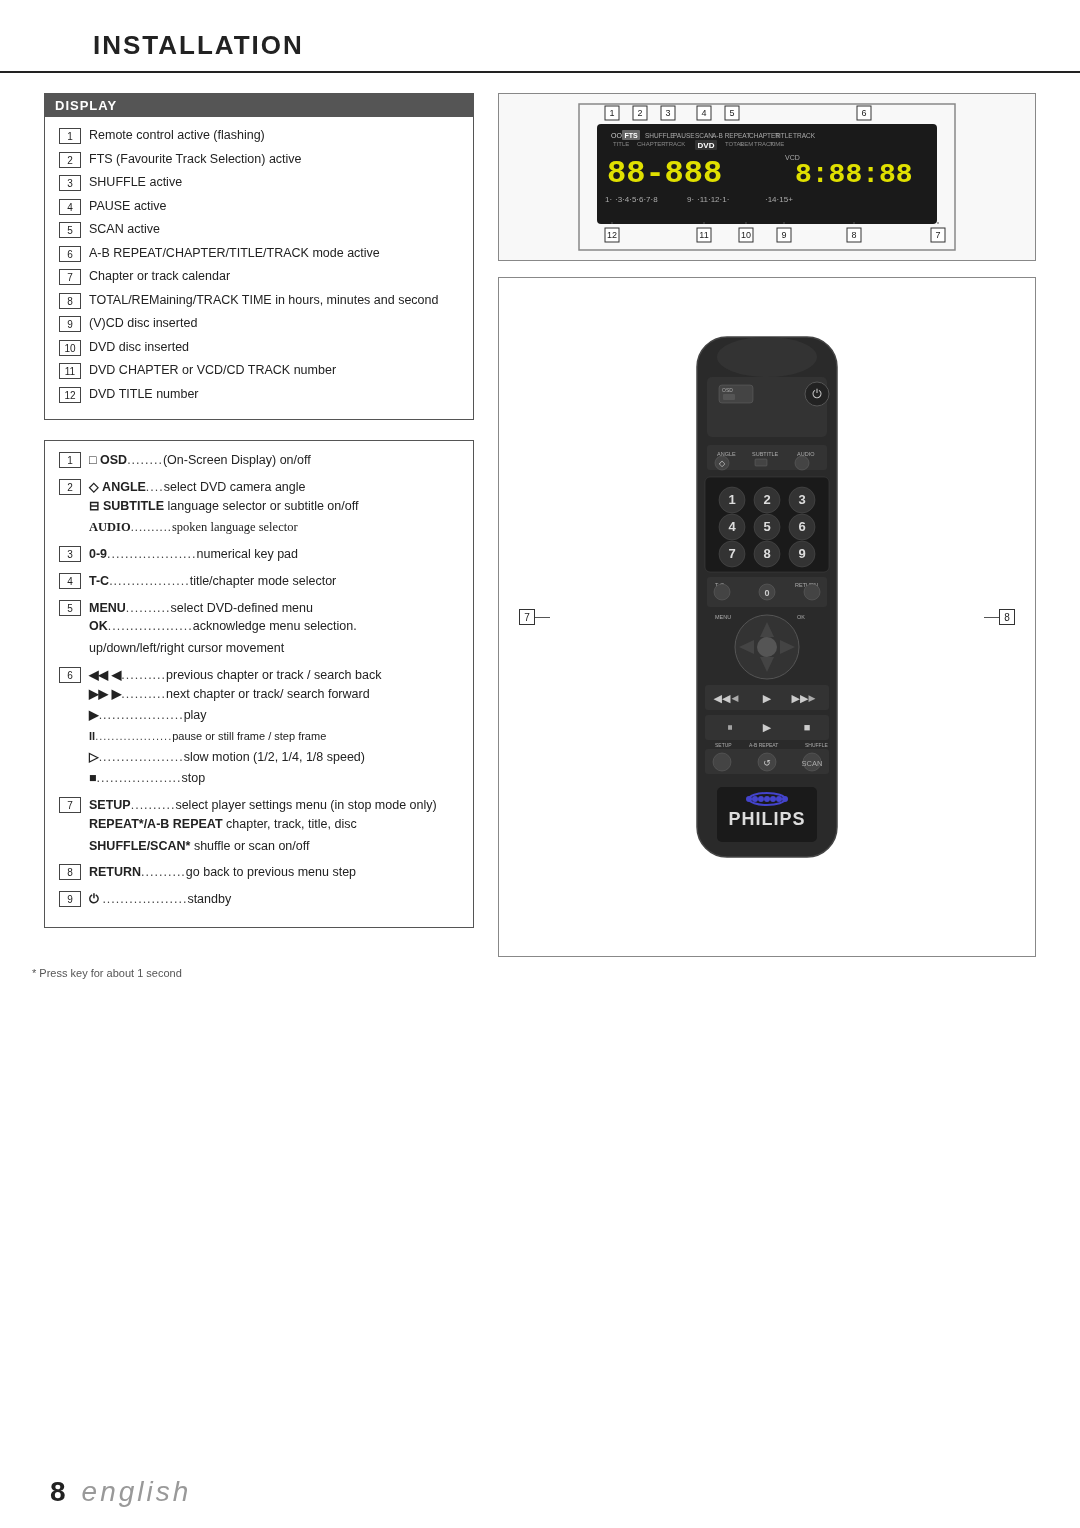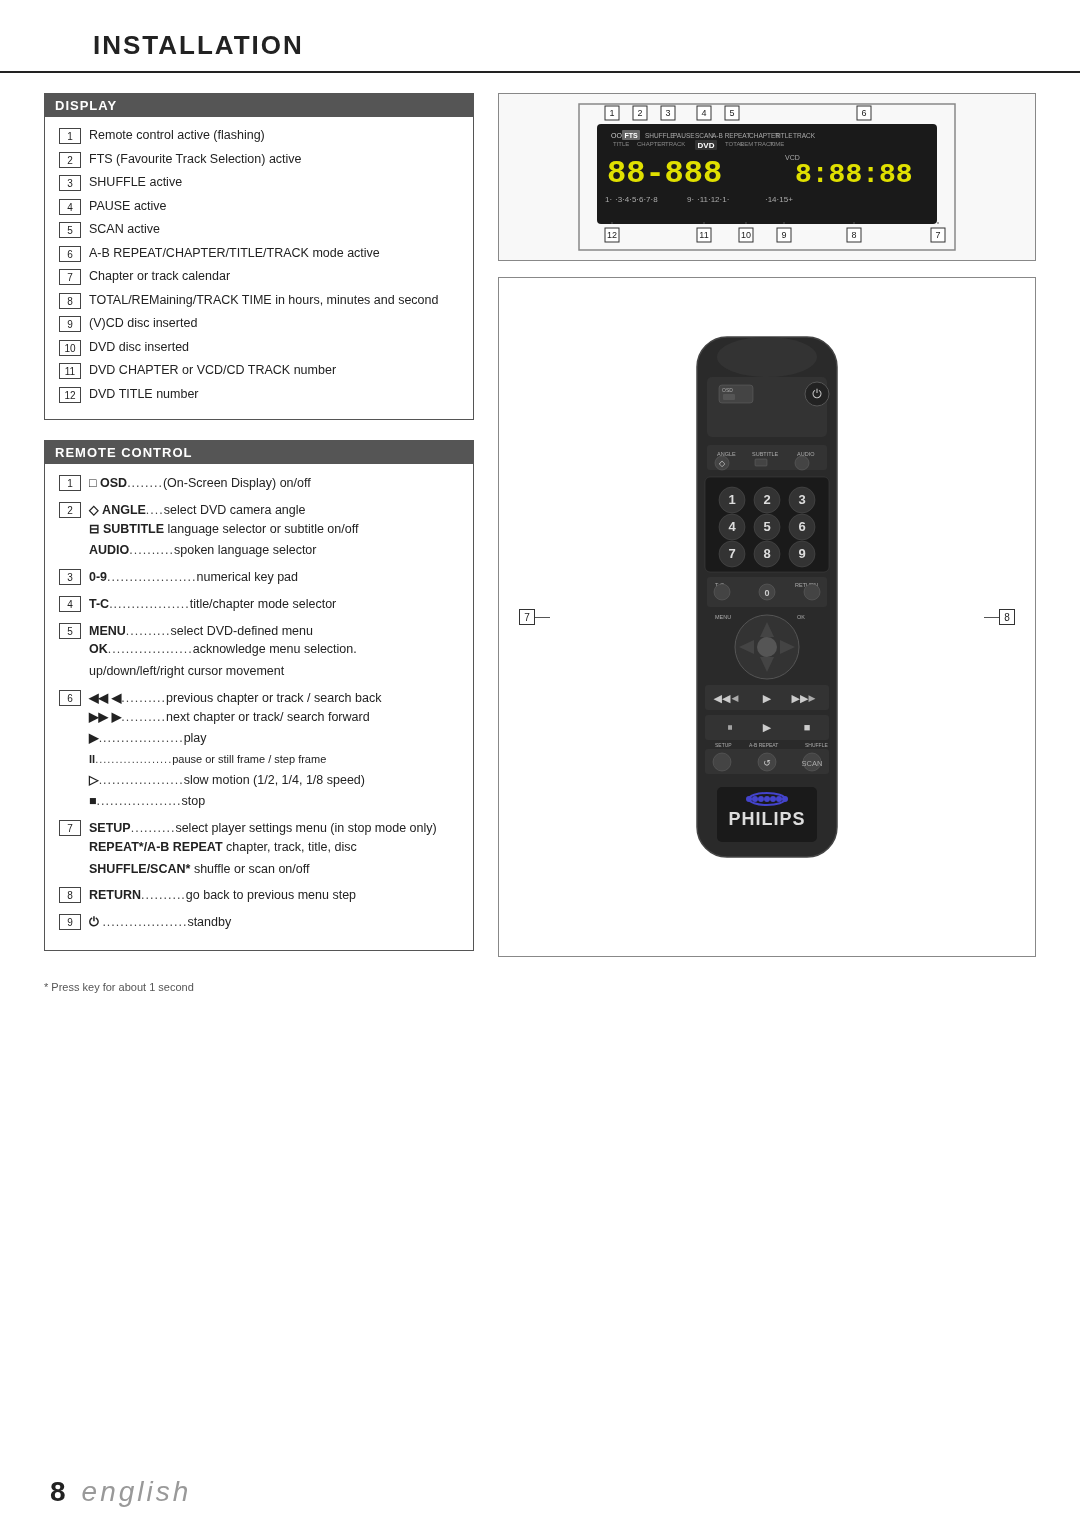--- a/index.html
+++ b/index.html
@@ -110,21 +110,21 @@
     .footer-lang {
       font-size: 28px;
       font-style: italic;
       color: #999;
       letter-spacing: 3px;
     }
     .footnote {
       font-size: 11px;
       color: #555;
       margin-top: 8px;
-      padding: 0 44px;
+      padding: 0 32px;
     }
 
     
     .remote-label {
       position: absolute;
       font-size: 11px;
       display: flex;
       align-items: center;
     }
     .remote-label .label-num {
@@ -205,36 +205,35 @@
     </div>
             <div class="display-item">
       <span class="item-num">12</span>
       <span class="item-text">DVD TITLE number</span>
     </div>
           </div>
       </div>
     </div>
 
     <div class="section-box">
-      <div class="section-header">REMOTE CONTROL</div>
       <div class="section-body">
         <div id="remote-items-container">
             <div style="margin-bottom: 8px; font-size: 12.5px; line-height: 1.5;">
               <div style="display:flex; align-items:flex-start;">
       <span class="item-num">1</span>
       <span><strong>□</strong> <strong>OSD</strong><span style="letter-spacing:1px;color:#444;">........</span>(On-Screen Display) on/off</span>
               </div>
             </div>
             <div style="margin-bottom: 8px; font-size: 12.5px; line-height: 1.5;">
               <div style="display:flex; align-items:flex-start;">
       <span class="item-num">2</span>
       <span><strong>◇</strong> <strong>ANGLE</strong><span style="letter-spacing:1px;color:#444;">....</span>select DVD camera angle</span>
               </div>
               <div style="margin-left:30px; margin-bottom:3px; font-size:12.5px;"><strong>⊟</strong> <strong>SUBTITLE</strong> language selector or subtitle on/off</div>
-              <div style="margin-left:30px; margin-bottom:3px; font-size:12.5px;"><strong>AUDIO</strong><span style="letter-spacing:1px;color:#444;">..........</span>spoken language selector</div>
+              <div style="margin-left:30px; margin-bottom:3px; font-size:12.5px;font-family:Liberation Serif, serif;"><strong>AUDIO</strong><span style="letter-spacing:1px;color:#444;">..........</span>spoken language selector</div>
             </div>
             <div style="margin-bottom: 8px; font-size: 12.5px; line-height: 1.5;">
               <div style="display:flex; align-items:flex-start;">
       <span class="item-num">3</span>
       <span><strong>0-9</strong><span style="letter-spacing:1px;color:#444;">....................</span>numerical key pad</span>
               </div>
             </div>
             <div style="margin-bottom: 8px; font-size: 12.5px; line-height: 1.5;">
               <div style="display:flex; align-items:flex-start;">
       <span class="item-num">4</span>

